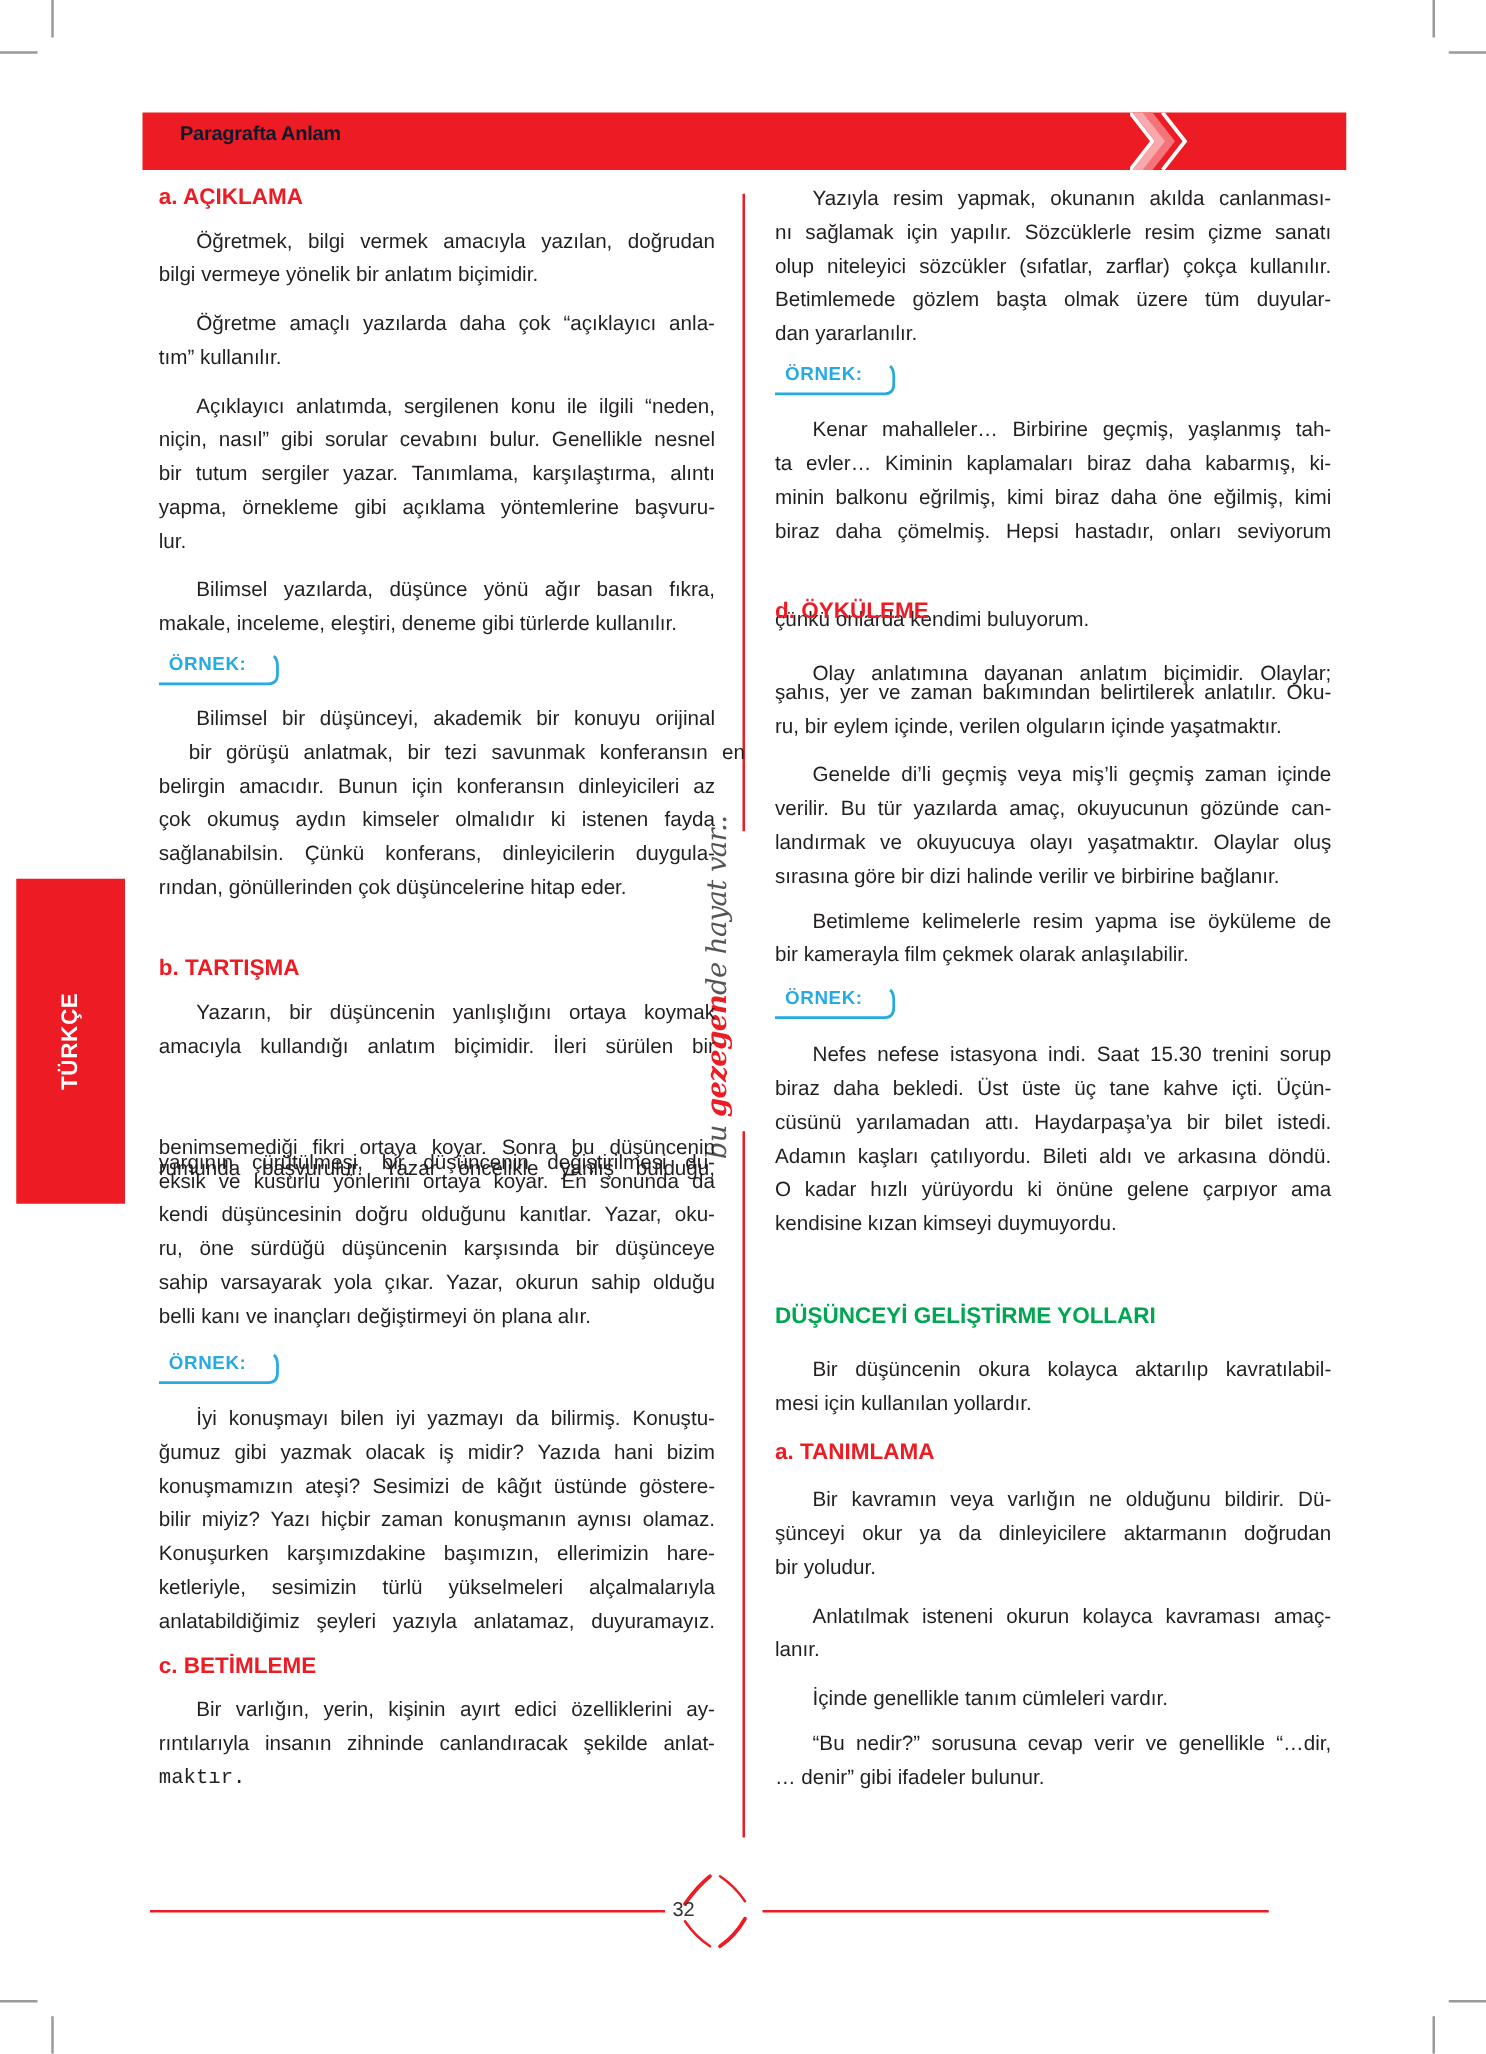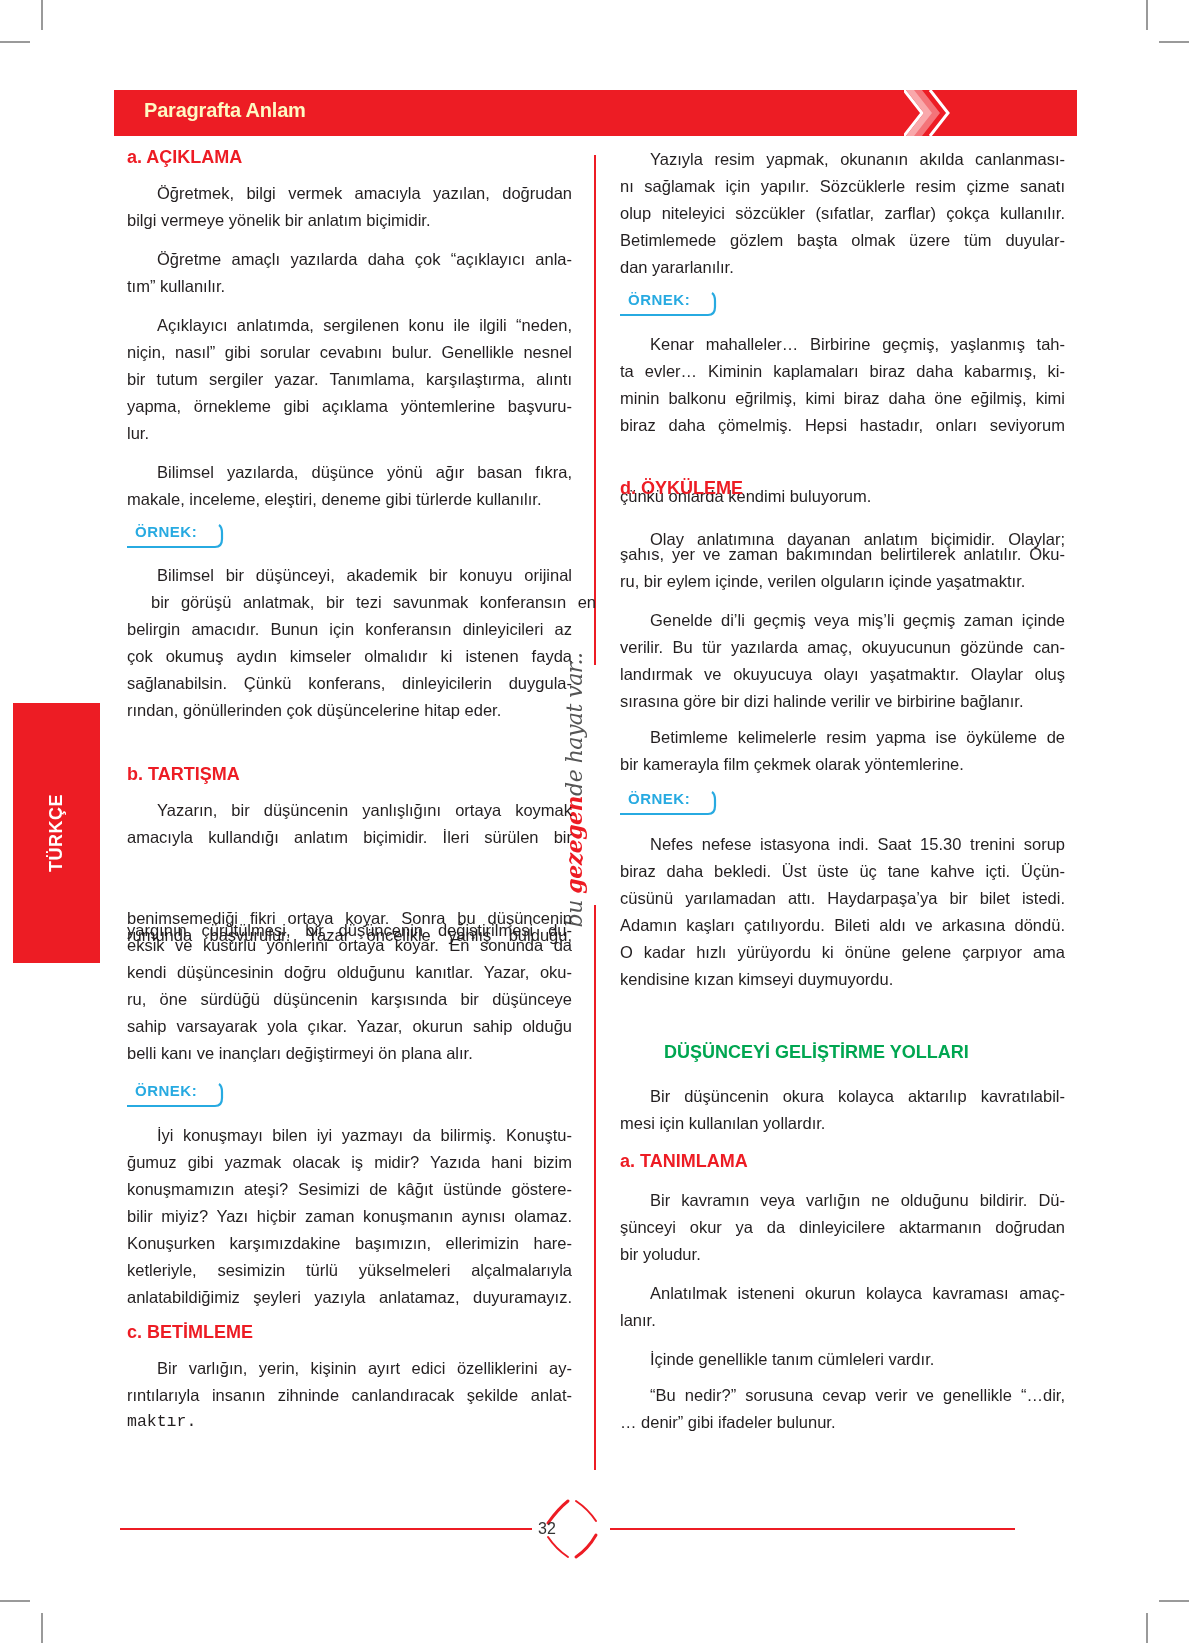--- a/index.html
+++ b/index.html
@@ -1,36 +1,36 @@
 <!DOCTYPE html>
 <html><head>
 <meta charset="utf-8">
 <style>
   html, body { margin: 0; padding: 0; background: #ffffff; }
   body { width: 1189px; height: 1643px; position: relative; overflow: hidden;
          font-family: "Liberation Sans", "DejaVu Sans", sans-serif; color: #231f20; }
   .crop { position: absolute; background: #9a9a9a; }
   .header-bar { position: absolute; left: 114px; top: 90px; width: 963px; height: 46px; background: #ed1c24; }
-  .header-title { position: absolute; left: 30px; top: 9px; color: #fef9c3; font-weight: bold; font-size: 20px; letter-spacing: -0.2px; }
+  .header-title { position: absolute; left: 30px; top: 9px; color: #0f172a; font-weight: bold; font-size: 16px; letter-spacing: -0.2px; }
   .chevrons { position: absolute; left: 790px; top: 0; width: 80px; height: 46px; }
   .side-tab { position: absolute; left: 13px; top: 703px; width: 87px; height: 260px; background: #ed1c24; }
   .side-tab-label { position: absolute; left: 43px; top: 130px; transform: translate(-50%,-50%) rotate(-90deg); color: #fff;
                     font-weight: bold; font-size: 18px; white-space: nowrap; letter-spacing: 0.5px; }
   .vline { position: absolute; width: 2px; background: #ed1c24; left: 594px; }
   .slogan { position: absolute; left: 574px; top: 790px; transform: translate(-50%,-50%) rotate(-90deg); white-space: nowrap;
             font-family: "DejaVu Serif", serif; font-style: italic; font-size: 22px; color: #555; letter-spacing: -0.5px; }
   .slogan .red { color: #ed1c24; font-weight: bold; }
   .col { position: absolute; }
   .col-left { left: 127px; width: 445px; }
   .col-right { left: 620px; width: 445px; }
   .line { position: absolute; left: 0; width: 445px; font-size: 16.5px; line-height: 20px; white-space: nowrap; text-align: justify; text-align-last: justify; }
   .line.last { text-align-last: left; }
   .line.indent { padding-left: 30px; width: 415px; }
   .h-red { position: absolute; left: 0; color: #ed1c24; font-weight: bold; font-size: 18px; white-space: nowrap; }
-  .h-green { position: absolute; left: 0; color: #00a651; font-weight: bold; font-size: 18px; white-space: nowrap; margin-left: 44px; }
+  .h-green { position: absolute; left: 0; color: #00a651; font-weight: bold; font-size: 18px; white-space: nowrap; }
   .ornek { position: absolute; left: 0; width: 100px; height: 28px; }
   .ornek-label { position: absolute; left: 8px; top: 0; color: #27aae1; font-weight: bold; font-size: 15px; letter-spacing: 0.5px; }
   .ornek-bracket { position: absolute; left: 0; top: 0; width: 100px; height: 28px; }
   .hrule { position: absolute; height: 2px; background: #ed1c24; top: 1528px; }
   .pagenum-wrap { position: absolute; left: 538px; top: 1495px; width: 68px; height: 68px; }
   .pagenum { position: absolute; left: 0; top: 0; width: 68px; height: 68px; line-height: 68px; font-size: 16px; color: #333; }
 </style>
 </head>
 <body>
 
@@ -153,21 +153,21 @@
   <div class="line indent" style="top:510px;margin-top:19px;">Olay anlatımına dayanan anlatım biçimidir. Olaylar;</div>
   <div class="line" style="top:544px;">şahıs, yer ve zaman bakımından belirtilerek anlatılır. Oku-</div>
   <div class="line last" style="top:571px;">ru, bir eylem içinde, verilen olguların içinde yaşatmaktır.</div>
 
   <div class="line indent" style="top:610px;">Genelde di’li geçmiş veya miş’li geçmiş zaman içinde</div>
   <div class="line" style="top:637px;">verilir. Bu tür yazılarda amaç, okuyucunun gözünde can-</div>
   <div class="line" style="top:664px;">landırmak ve okuyucuya olayı yaşatmaktır. Olaylar oluş</div>
   <div class="line last" style="top:691px;">sırasına göre bir dizi halinde verilir ve birbirine bağlanır.</div>
 
   <div class="line indent" style="top:727px;">Betimleme kelimelerle resim yapma ise öyküleme de</div>
-  <div class="line last" style="top:754px;">bir kamerayla film çekmek olarak yöntemlerine.</div>
+  <div class="line last" style="top:754px;">bir kamerayla film çekmek olarak anlaşılabilir.</div>
 
   <div class="ornek" style="top:790px;">
     <svg class="ornek-bracket" viewBox="0 0 100 28">
         <path d="M0,24 L88,24 Q95,24 95,16 L95,10 Q95,4 92,2" fill="none" stroke="#27aae1" stroke-width="2.2"></path>
       </svg>
     <span class="ornek-label">ÖRNEK:</span>
   </div>
 
   <div class="line indent" style="top:834px;">Nefes nefese istasyona indi. Saat 15.30 trenini sorup</div>
   <div class="line" style="top:861px;">biraz daha bekledi. Üst üste üç tane kahve içti. Üçün-</div>

